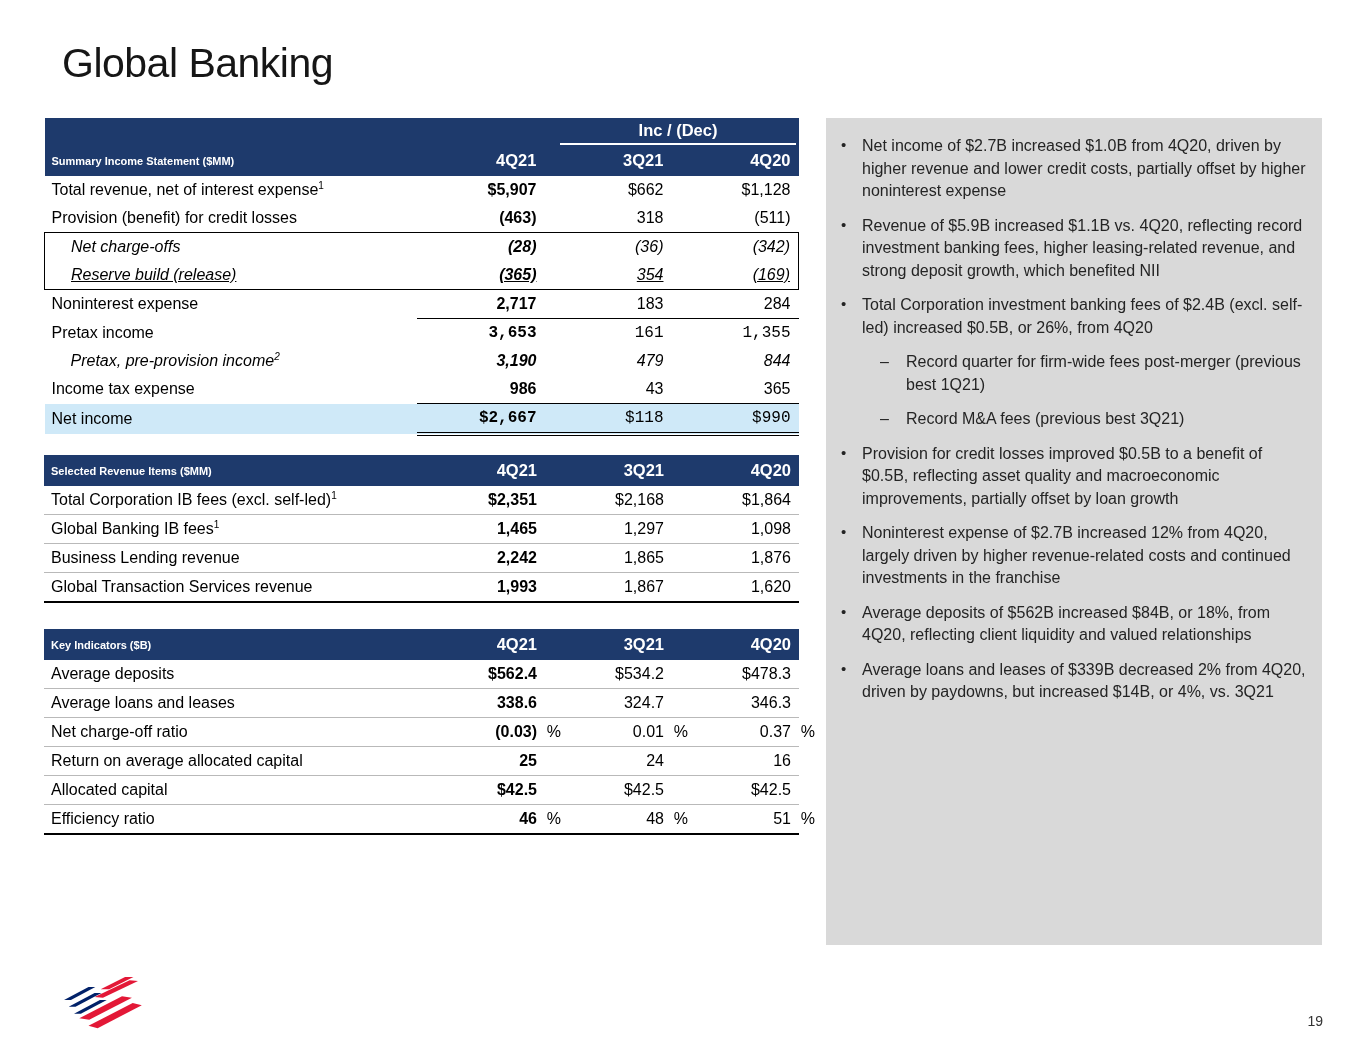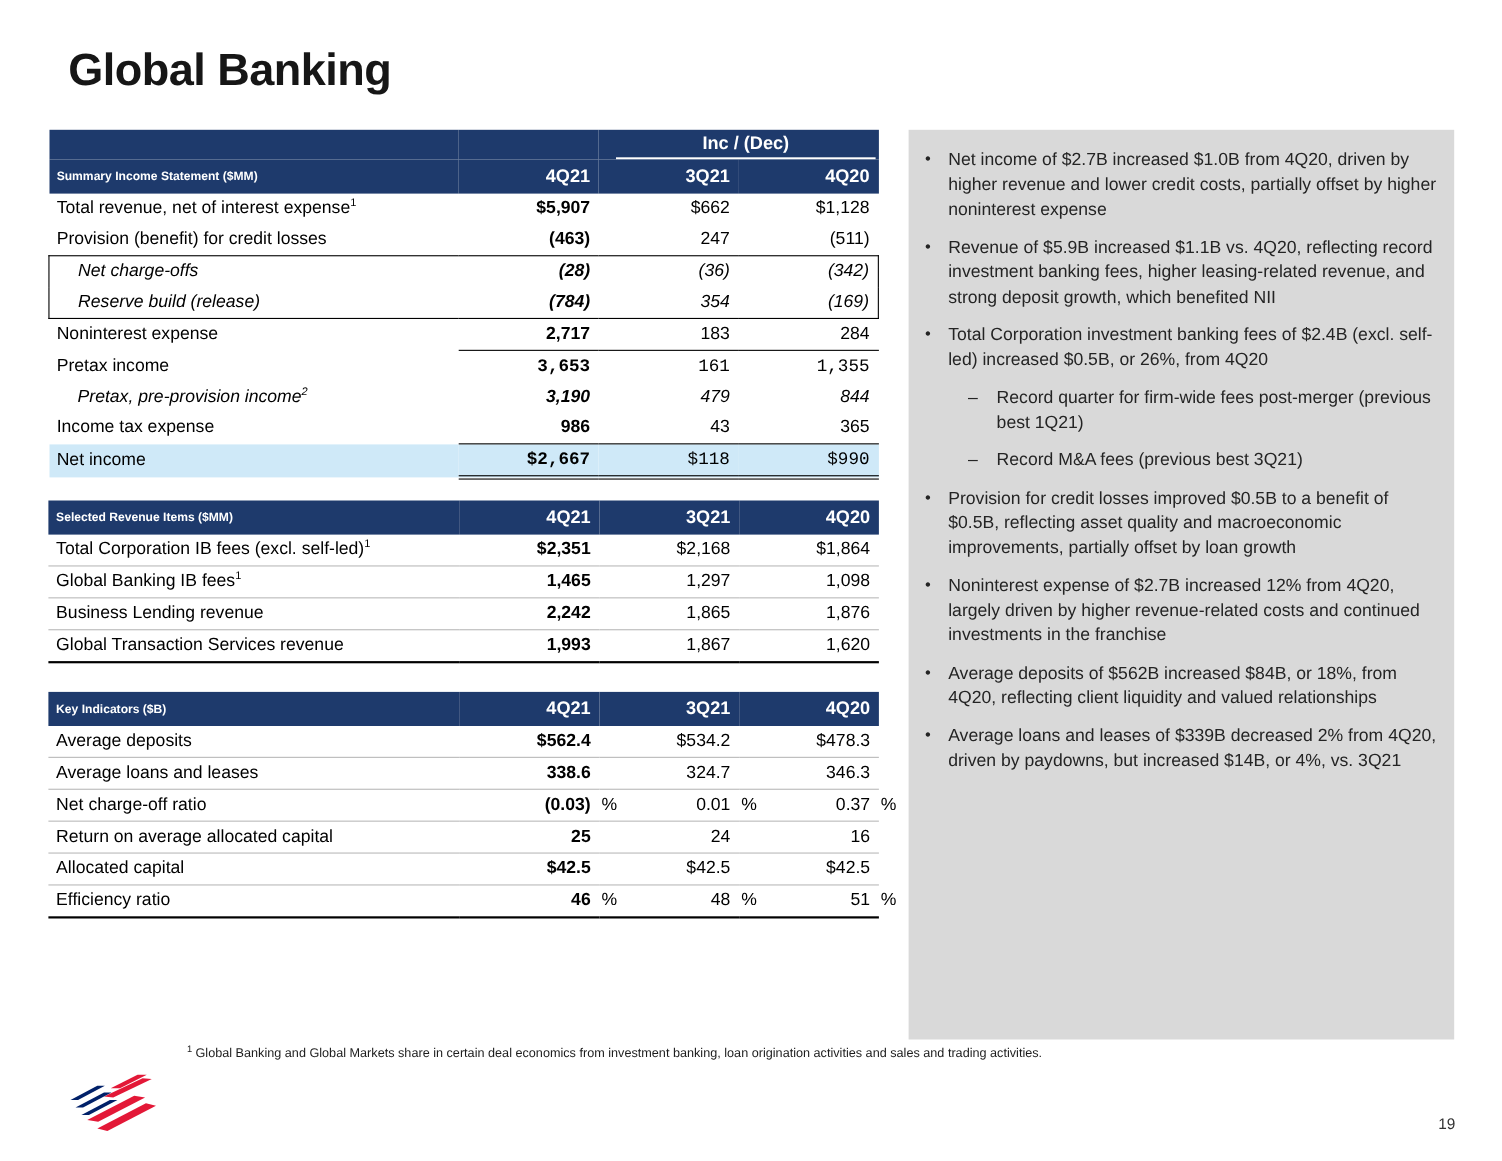--- a/index.html
+++ b/index.html
@@ -6,21 +6,21 @@
     --navy:#1e3a6c;
     --hl:#cfe9f8;
     --panel:#d9d9d9;
     --rule:#000;
     --sep:#b9b9b9;
   }
   html,body{margin:0;padding:0;background:#fff;}
   body{font-family:"Liberation Sans", sans-serif; color:#000;}
   .slide{position:relative;width:1365px;height:1055px;background:#ffffff;overflow:hidden;}
 
-  h1.title{position:absolute;left:62px;top:40px;margin:0;font-size:41px;font-weight:700;
+  h1.title{position:absolute;left:62px;top:40px;margin:0;font-size:41px;font-weight:400;
            letter-spacing:-0.5px;color:#161616;}
 
   .tables{position:absolute;left:44px;top:118px;width:755px;}
   table.tbl{border-collapse:collapse;width:755px;table-layout:fixed;}
   col.c-num{width:127px;}
   thead th{background:var(--navy);color:#fff;font-weight:700;text-align:right;
            font-size:16.5px;padding:6px 8px 6px 0;}
   thead th.tt{text-align:left;padding-left:7px;font-size:11px;}
   thead tr.toprow th{padding:3px 0 0 0;}
   th.incdec .incline{border-bottom:2px solid #fff;text-align:center;padding-bottom:3px;
@@ -31,21 +31,21 @@
   td.num{text-align:right;}
   td.num.c1 .val{font-weight:700;}
   .it{font-style:italic;}
   td.num.rule{border-top:1.5px solid var(--rule);font-family:Liberation Mono, monospace;}
   td.num.dbl{border-bottom:4px double var(--rule);}
   tr.hl td{background:var(--hl);}
   tr.sep td{border-bottom:1px solid var(--sep);}
   tr.boxed td:first-child{border-left:1.5px solid var(--rule);}
   tr.boxed td:last-child{border-right:1.5px solid var(--rule);}
   tr.box-first td{border-top:1.5px solid var(--rule);}
-  tr.box-last td{border-bottom:1.5px solid var(--rule);}
+  tr.box-last td{border-bottom:1.5px solid var(--rule);text-decoration:underline;}
   table.t-rev{margin-top:19px;}
   table.t-ind{margin-top:26px;}
   table.t-rev tbody tr:last-child td,
   table.t-ind tbody tr:last-child td{border-bottom:2px solid var(--rule);}
   td.num.pct{position:relative;}
   td.num.pct .unit{position:absolute;right:-16px;top:50%;transform:translateY(-50%);
                    font-weight:400;font-style:normal;}
   sup.fn{font-size:10px;line-height:0;}
 
   .panel{position:absolute;left:826px;top:118px;width:496px;height:827px;
@@ -98,32 +98,32 @@
       <tbody>
           <tr class="row">
             <td class="lbl"><span>Total revenue, net of interest expense</span><sup class="fn">1</sup></td>
             <td class="num c1"><span class="val">$5,907</span></td>
             <td class="num"><span class="val">$662</span></td>
             <td class="num"><span class="val">$1,128</span></td>
           </tr>
           <tr class="row">
             <td class="lbl"><span>Provision (benefit) for credit losses</span></td>
             <td class="num c1"><span class="val">(463)</span></td>
-            <td class="num"><span class="val">247</span></td>
+            <td class="num"><span class="val">318</span></td>
             <td class="num"><span class="val">(511)</span></td>
           </tr>
           <tr class="row boxed box-first">
             <td class="lbl it ind"><span>Net charge-offs</span></td>
             <td class="num c1 it"><span class="val">(28)</span></td>
             <td class="num it"><span class="val">(36)</span></td>
             <td class="num it"><span class="val">(342)</span></td>
           </tr>
           <tr class="row boxed box-last">
             <td class="lbl it ind"><span>Reserve build (release)</span></td>
-            <td class="num c1 it"><span class="val">(784)</span></td>
+            <td class="num c1 it"><span class="val">(365)</span></td>
             <td class="num it"><span class="val">354</span></td>
             <td class="num it"><span class="val">(169)</span></td>
           </tr>
           <tr class="row">
             <td class="lbl"><span>Noninterest expense</span></td>
             <td class="num c1"><span class="val">2,717</span></td>
             <td class="num"><span class="val">183</span></td>
             <td class="num"><span class="val">284</span></td>
           </tr>
           <tr class="row">
@@ -258,21 +258,20 @@
         <li class="bullet"><span class="mark">•</span><span class="btext">Revenue of $5.9B increased $1.1B vs. 4Q20, reflecting record investment banking fees, higher leasing-related revenue, and strong deposit growth, which benefited NII</span></li>
         <li class="bullet"><span class="mark">•</span><span class="btext">Total Corporation investment banking fees of $2.4B (excl. self-led) increased $0.5B, or 26%, from 4Q20</span><div class="sub"><span class="dash">–</span><span class="stext">Record quarter for firm-wide fees post-merger (previous best 1Q21)</span></div><div class="sub"><span class="dash">–</span><span class="stext">Record M&amp;A fees (previous best 3Q21)</span></div></li>
         <li class="bullet"><span class="mark">•</span><span class="btext">Provision for credit losses improved $0.5B to a benefit of $0.5B, reflecting asset quality and macroeconomic improvements, partially offset by loan growth</span></li>
         <li class="bullet"><span class="mark">•</span><span class="btext">Noninterest expense of $2.7B increased 12% from 4Q20, largely driven by higher revenue-related costs and continued investments in the franchise</span></li>
         <li class="bullet"><span class="mark">•</span><span class="btext">Average deposits of $562B increased $84B, or 18%, from 4Q20, reflecting client liquidity and valued relationships</span></li>
         <li class="bullet"><span class="mark">•</span><span class="btext">Average loans and leases of $339B decreased 2% from 4Q20, driven by paydowns, but increased $14B, or 4%, vs. 3Q21</span></li>
       </ul>
   </div>
 
   <div class="footnotes" id="footnotes">
-      <div class="fline"><sup class="fsup">1</sup><span class="ftext">Global Banking and Global Markets share in certain deal economics from investment banking, loan origination activities and sales and trading activities.</span></div>
     </div>
 
   <svg class="logo" viewBox="0 0 126 72" xmlns="http://www.w3.org/2000/svg" aria-hidden="true">
     <g fill="#e31837">
       <path d="M56 18 L88 2 L99 2 L67 18 Z"></path>
       <path d="M48 28 L94 6 L105 7 L59 29 Z"></path>
       <path d="M28 56 L84 27 L97 29 L41 58 Z"></path>
       <path d="M40 66 L98 36 L110 39 L52 69 Z"></path>
     </g>
     <g fill="#012169">

